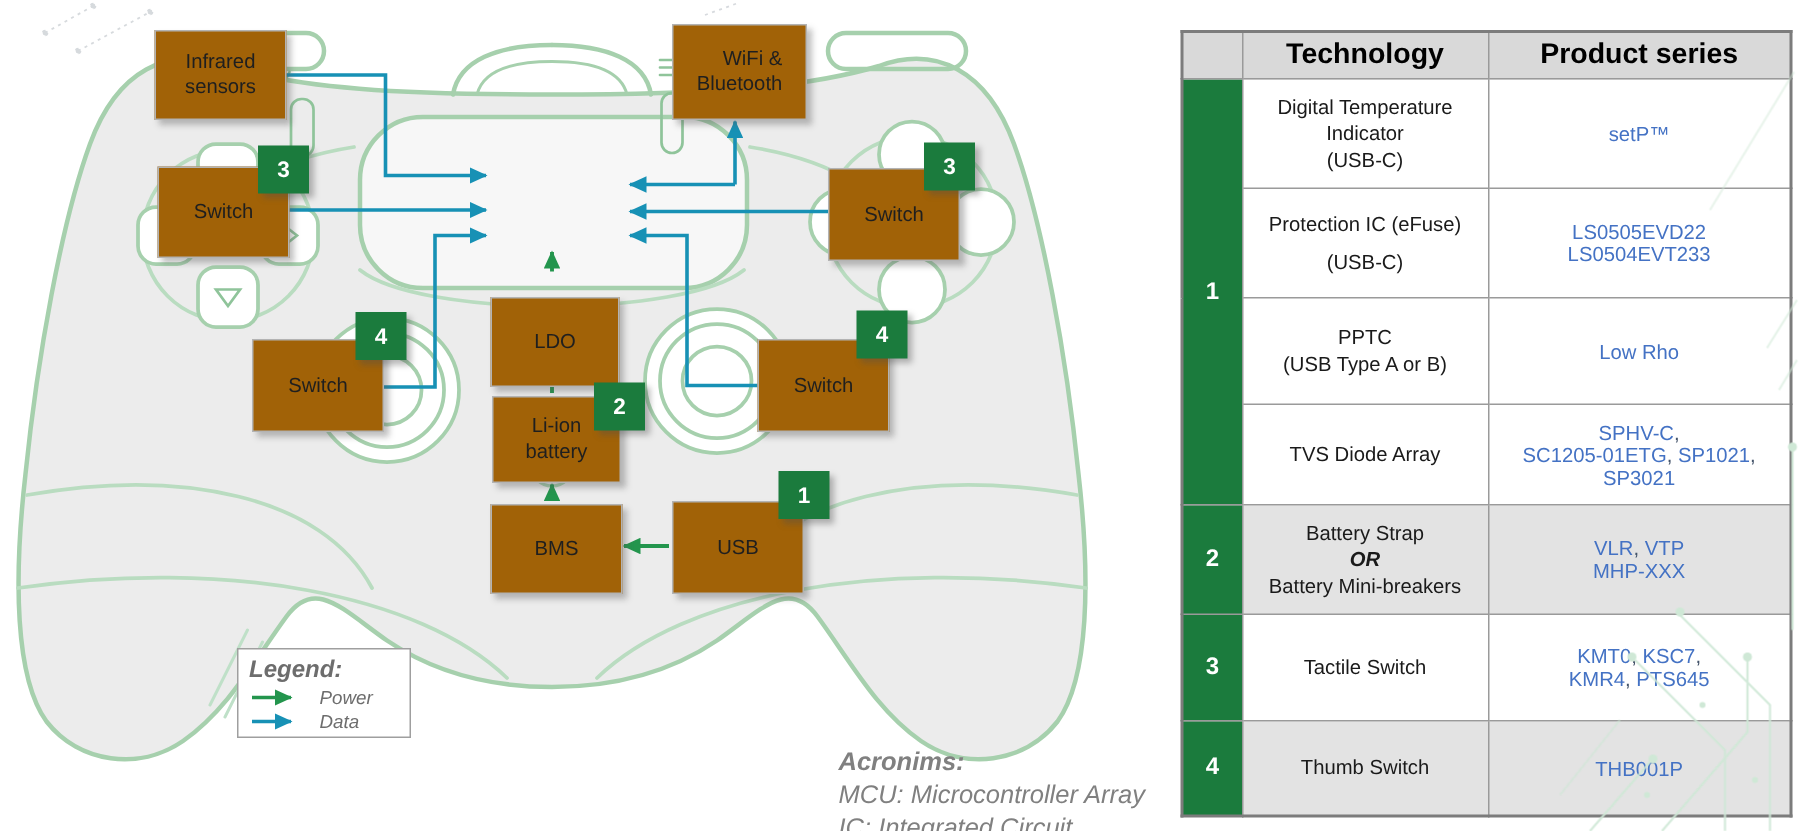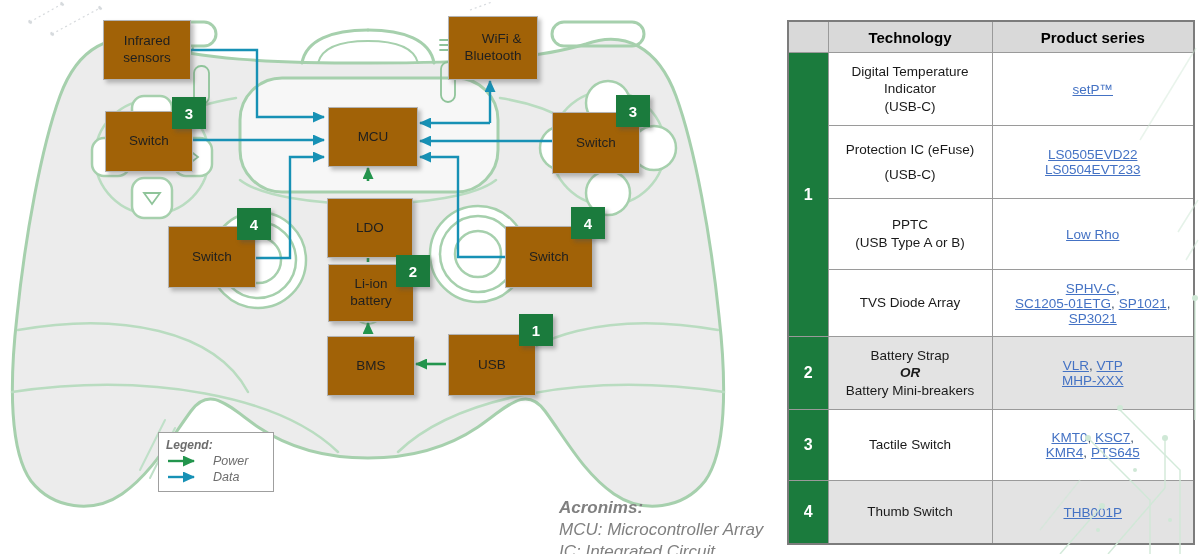--- a/index.html
+++ b/index.html
@@ -29,39 +29,39 @@
   .badge{position:absolute;width:34px;height:32px;background:#1b7b3d;color:#fff;
          font-weight:bold;font-size:15px;display:flex;align-items:center;justify-content:center;
          box-shadow:3px 3px 4px rgba(80,80,80,.4);z-index:4;}
   .b-3l{left:172px;top:97px;} .b-4l{left:237px;top:208px;}
   .b-2{left:396px;top:255px;} .b-1{left:519px;top:314px;}
   .b-3r{left:616px;top:95px;} .b-4r{left:571px;top:207px;}
 
   
   .legend{position:absolute;left:158px;top:432px;width:100px;height:48px;background:#fff;
           border:1px solid #9f9f9f;padding:5px 7px;z-index:3;}
-  .lg-title{font-style:italic;font-weight:bold;color:#6d6d6d;font-size:12px;margin-bottom:1px;}
+  .lg-title{font-style:italic;font-weight:bold;color:#6d6d6d;font-size:16px;margin-bottom:1px;}
   .lg-row{display:flex;align-items:center;gap:7px;font-style:italic;color:#6d6d6d;font-size:12.5px;height:16px;}
 
   
   .acronyms{position:absolute;left:559px;top:497px;font-style:italic;color:#808080;
             font-size:17px;line-height:1.3;z-index:3;}
   .ac-title{font-weight:bold;}
 
   
   .ptable-wrap{position:absolute;left:787px;top:20px;z-index:2;}
   table.ptable{border-collapse:collapse;table-layout:fixed;background:#fff;border:2px solid #7c7c7c;}
   .ptable th,.ptable td{border:1px solid #9a9a9a;vertical-align:middle;}
-  .ptable th{background:#d9d9d9;color:#000;font-size:15px;font-weight:bold;height:28px;margin-top:36px;}
+  .ptable th{background:#d9d9d9;color:#000;font-size:19px;font-weight:bold;height:28px;margin-top:36px;}
   .ptable td.tech{text-align:center;font-size:13.5px;color:#1a1a1a;padding:4px 8px;}
   .ptable td.prod{text-align:center;font-size:13.5px;padding:4px 6px;}
   .ptable td.num{background:#1b7b3d;color:#ffffff;font-weight:bold;font-size:16px;text-align:center;}
   tr.shade td{background:#e3e3e3;}
   tr.shade td.num{background:#1b7b3d;}
-  .plink{color:#4472c4;text-decoration:underline;cursor:pointer;}
+  .plink{color:#4472c4;cursor:pointer;}
   .comma{color:#44546a;}
   .tline{line-height:1.3;}
   .bi{font-weight:bold;font-style:italic;}
   #tb tr:nth-child(1) td{height:64px;}
   #tb tr:nth-child(2) td{height:64px;}
   #tb tr:nth-child(3) td{height:62px;}
   #tb tr:nth-child(4) td{height:58px;}
   #tb tr:nth-child(5) td{height:64px;}
   #tb tr:nth-child(6) td{height:62px;}
   #tb tr:nth-child(7) td{height:54px;}
@@ -158,23 +158,20 @@
   <div class="node n-infrared">
       <span>Infrared
 sensors</span>
     </div>
   <div class="node n-switch-l3">
       <span>Switch</span>
     </div>
   <div class="node n-switch-l4">
       <span>Switch</span>
     </div>
-  <div class="node n-mcu">
-      <span>MCU</span>
-    </div>
   <div class="node n-ldo">
       <span>LDO</span>
     </div>
   <div class="node n-battery">
       <span>Li-ion
 battery</span>
     </div>
   <div class="node n-bms">
       <span>BMS</span>
     </div>

